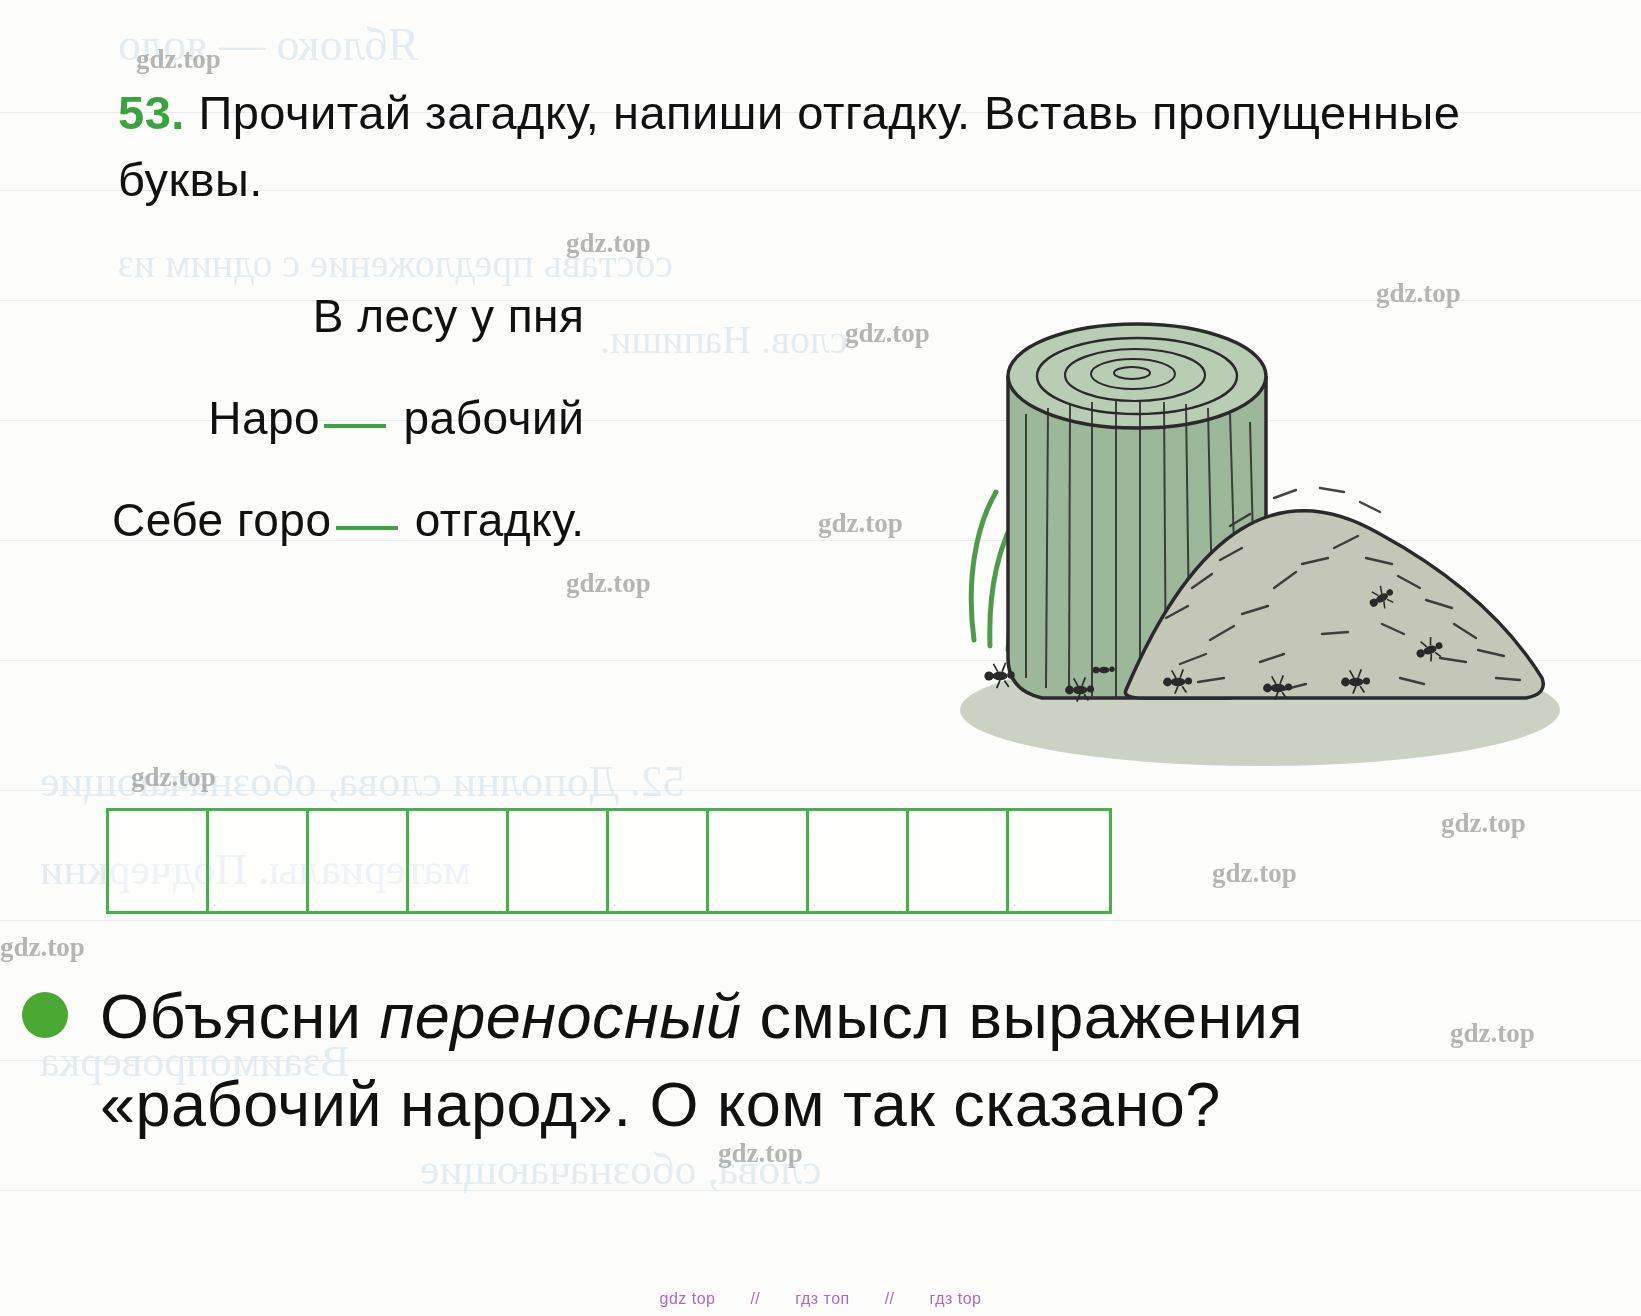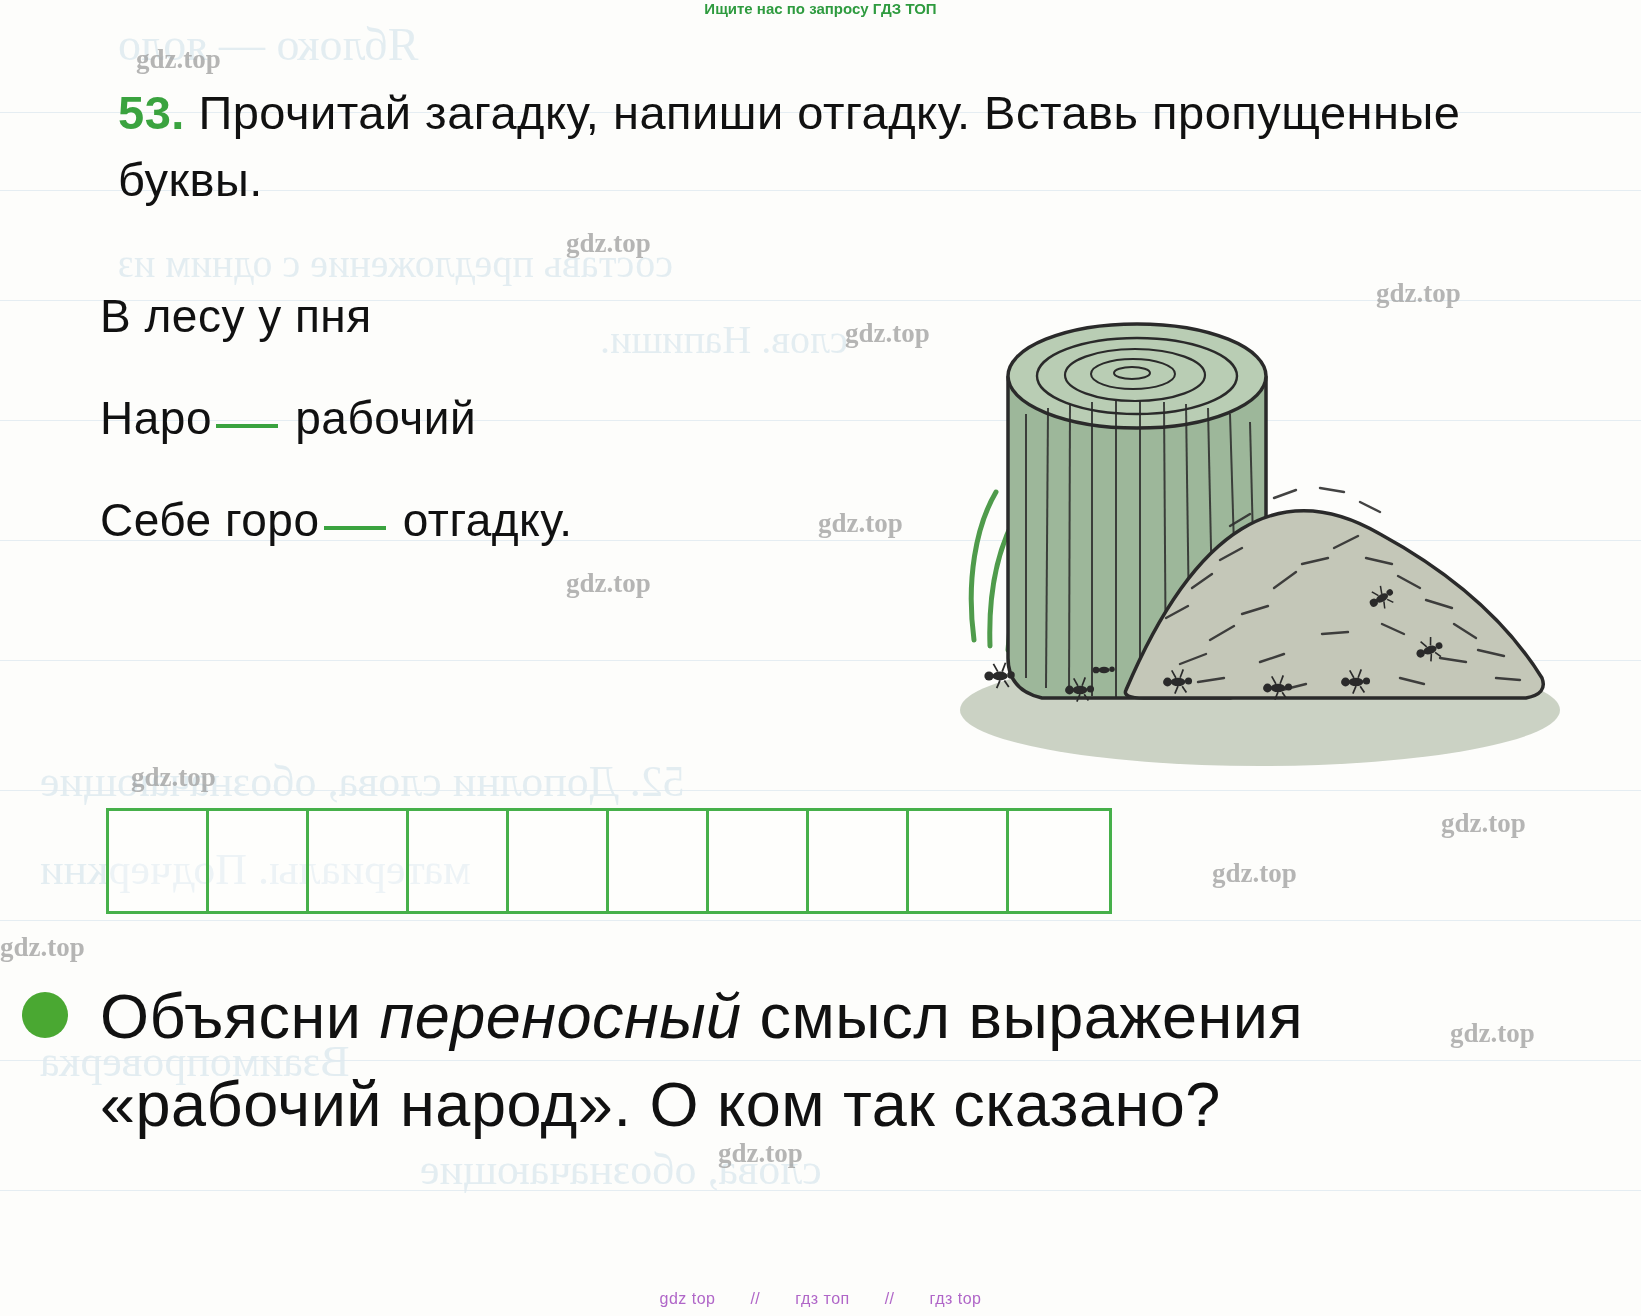--- a/index.html
+++ b/index.html
@@ -74,26 +74,27 @@
     letter-spacing: .5px;
   }
   .ex-num {
     color: #3aa33f;
     font-weight: bold;
     margin-top: 7px;
   }
 
   .riddle {
     position: absolute;
-    left: 100px;
+    left: 112px;
     top: 292px;
     font-size: 46px;
     line-height: 1.05;
     color: #111;
     letter-spacing: .5px;
+    text-align: right;
   }
   .riddle .line {
     height: 102px;
     white-space: nowrap;
   }
   .blank {
     display: inline-block;
     width: 62px;
     border-bottom: 4px solid #3aa33f;
     vertical-align: 6px;
@@ -179,21 +180,20 @@
     <div class="bleed-line" style="left:0;top:300px;width:1641px;"></div>
     <div class="bleed-line" style="left:0;top:420px;width:1641px;"></div>
     <div class="bleed-line" style="left:0;top:540px;width:1641px;"></div>
     <div class="bleed-line" style="left:0;top:660px;width:1641px;"></div>
     <div class="bleed-line" style="left:0;top:790px;width:1641px;"></div>
     <div class="bleed-line" style="left:0;top:920px;width:1641px;"></div>
     <div class="bleed-line" style="left:0;top:1060px;width:1641px;"></div>
     <div class="bleed-line" style="left:0;top:1190px;width:1641px;"></div>
   </div>
 
-  <div class="top-banner">Ищите нас по запросу ГДЗ ТОП</div>
 
   <div class="ex-head">
     <span class="ex-num">53.</span>
     <span>Прочитай загадку, напиши отгадку. Вставь пропущенные буквы.</span>
   </div>
 
   <div class="riddle">
     <div class="line">
       <span>В лесу у пня</span>
     </div>

